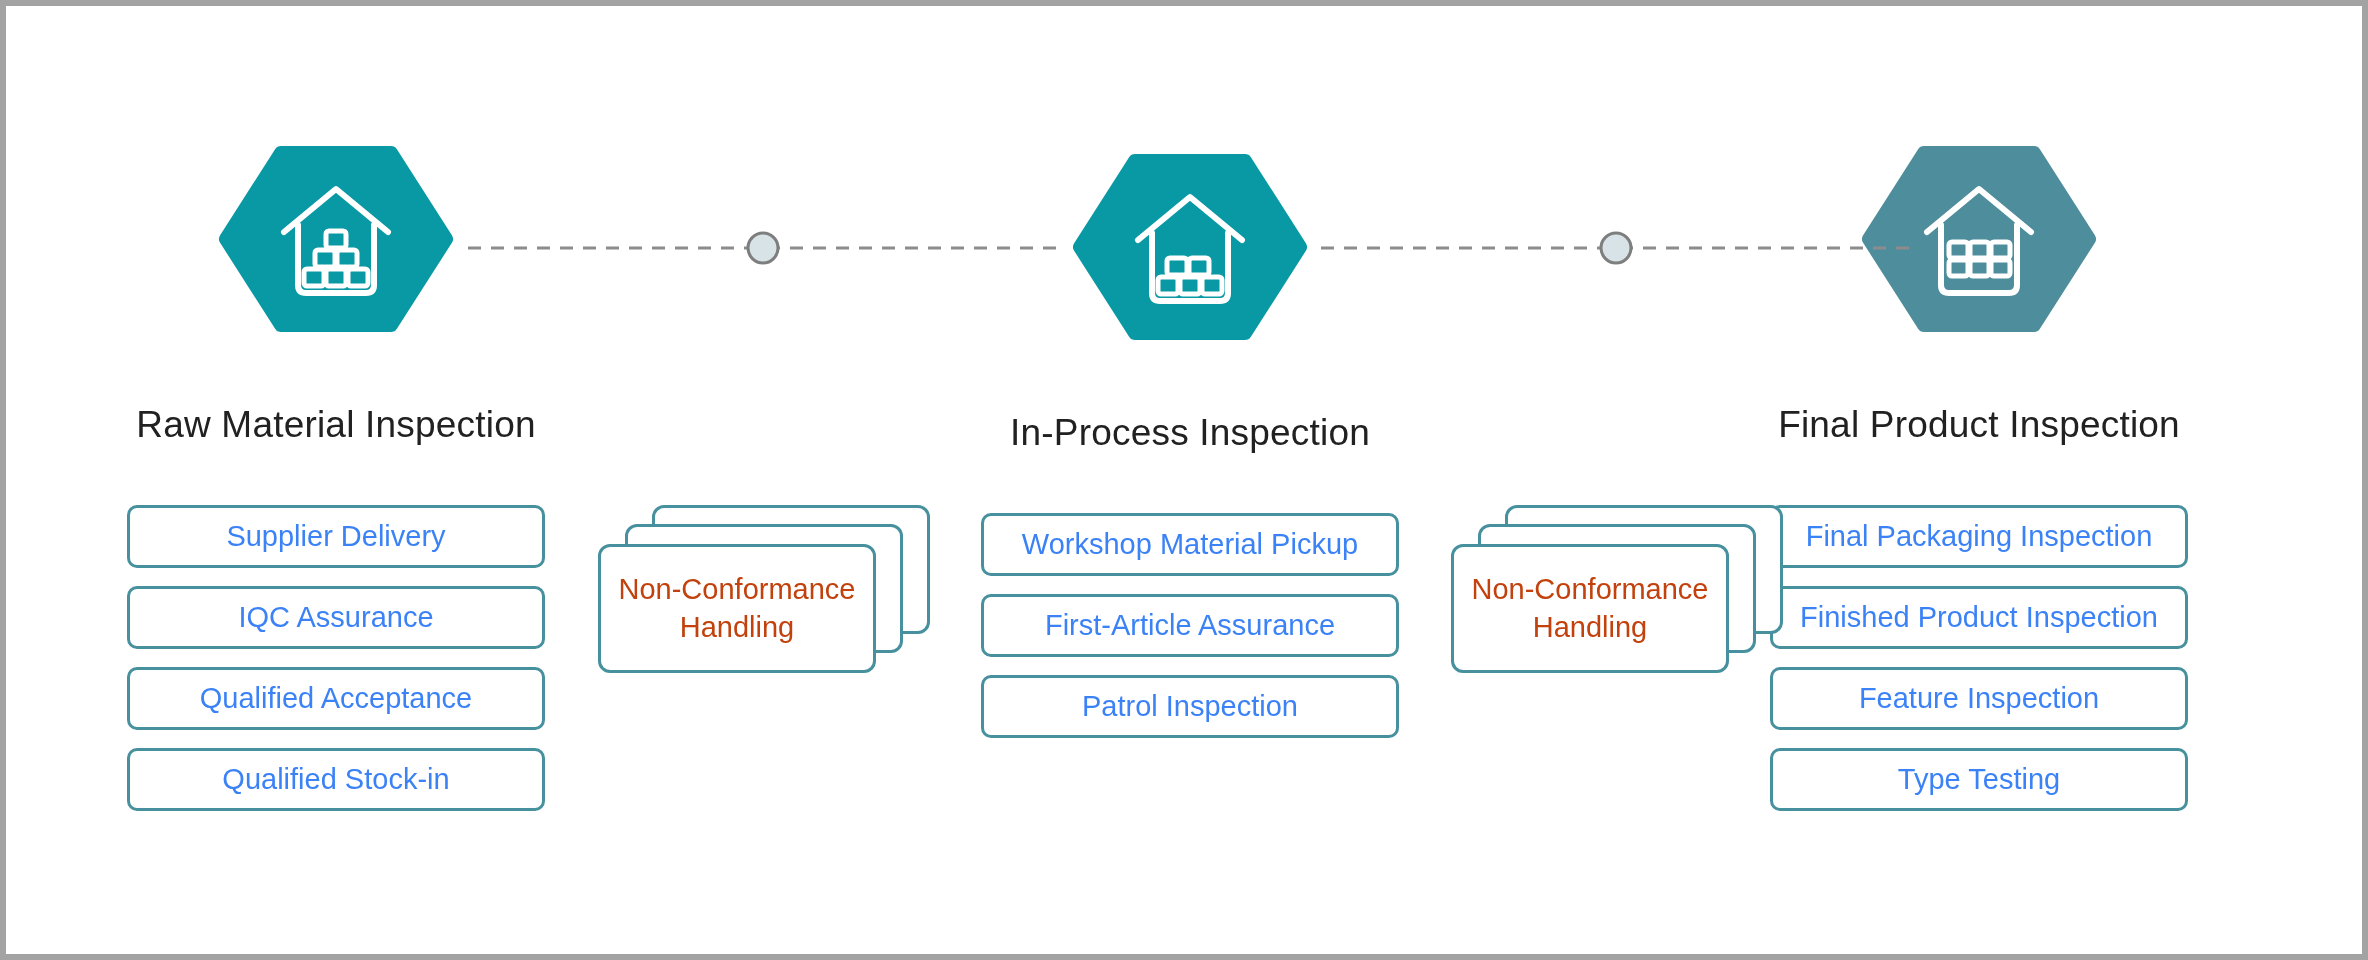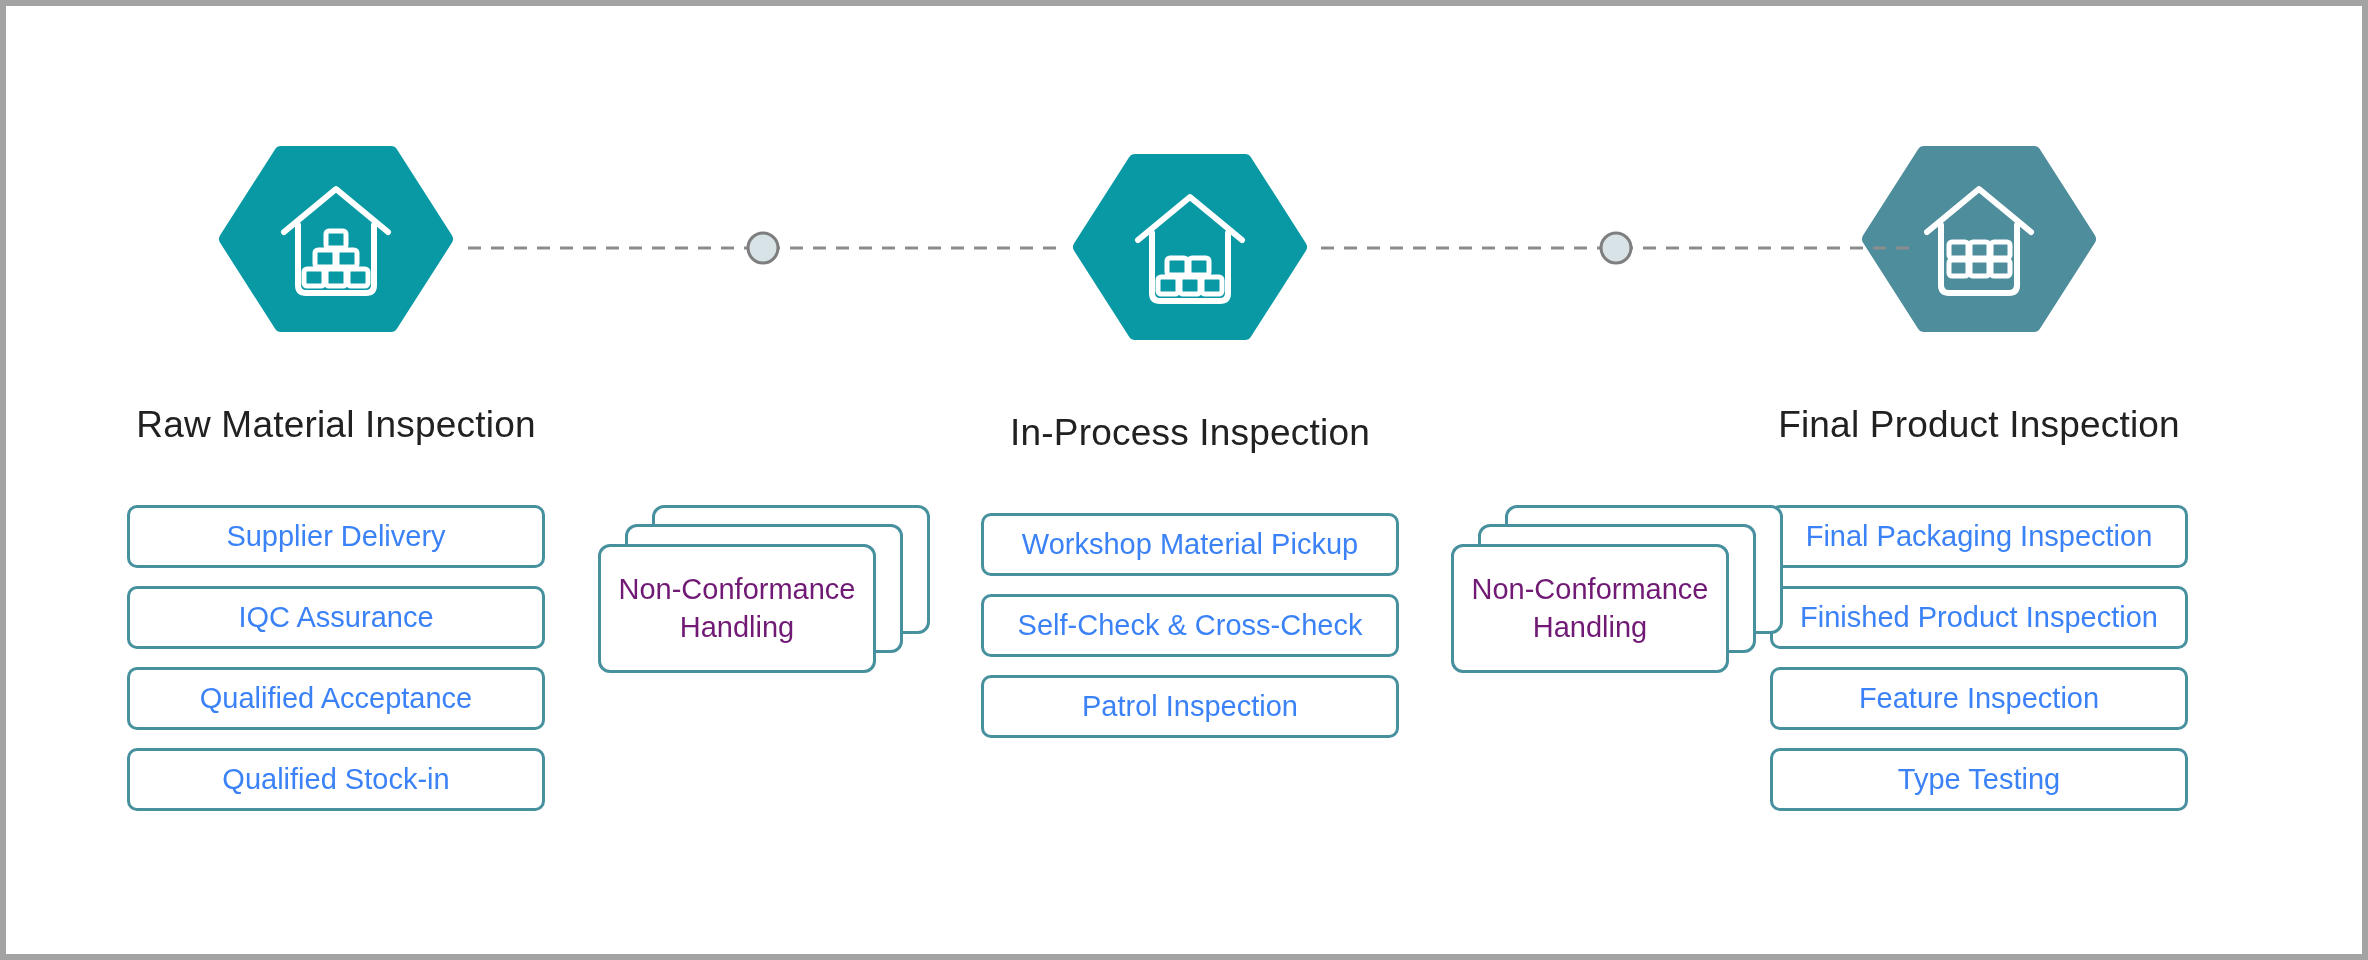--- a/index.html
+++ b/index.html
@@ -79,21 +79,21 @@
   .nc-card.back  { left: 54px; top: 0px; }
   .nc-card.mid   { left: 27px; top: 19px; }
   .nc-card.front {
     left: 0px; top: 39px;
     display: flex;
     align-items: center;
     justify-content: center;
     text-align: center;
     font-size: 29px;
     line-height: 1.3;
-    color: #701a75;
+    color: #c2410c;
     padding: 0 14px;
   }
   .connector {
     position: absolute;
     top: 222px;
     width: 590px;
     height: 40px;
   }
   .connector-1 { left: 462px; }
   .connector-2 { left: 1315px; }
@@ -139,21 +139,21 @@
           <rect x="119" y="111" width="20" height="17" rx="3"></rect>
           <rect x="88" y="130" width="20" height="17" rx="3"></rect>
           <rect x="110" y="130" width="20" height="17" rx="3"></rect>
           <rect x="132" y="130" width="20" height="17" rx="3"></rect>
         </g>
       </g>
     </svg>
     <h2 class="stage-title">In-Process Inspection</h2>
     <ul class="steps">
       <li class="step-item">Workshop Material Pickup</li>
-      <li class="step-item">Self-Check &amp; Cross-Check</li>
+      <li class="step-item">First-Article Assurance</li>
       <li class="step-item">Patrol Inspection</li>
     </ul>
   </section>
 
   <section class="stage stage-3">
     <svg class="hex-svg" width="240" height="200" viewBox="0 0 240 200">
       <polygon points="10,100 65,14 175,14 230,100 175,186 65,186" stroke-width="14" stroke-linejoin="round" fill="#4E8D9B" stroke="#4E8D9B"></polygon>
       <g fill="none" stroke="#FFFFFF" stroke-width="6" stroke-linecap="round" stroke-linejoin="round">
         <path d="M 68 93 L 120 50 L 172 93"></path>
         <path d="M 82 86 L 82 146 Q 82 154 90 154 L 150 154 Q 158 154 158 146 L 158 86"></path>

